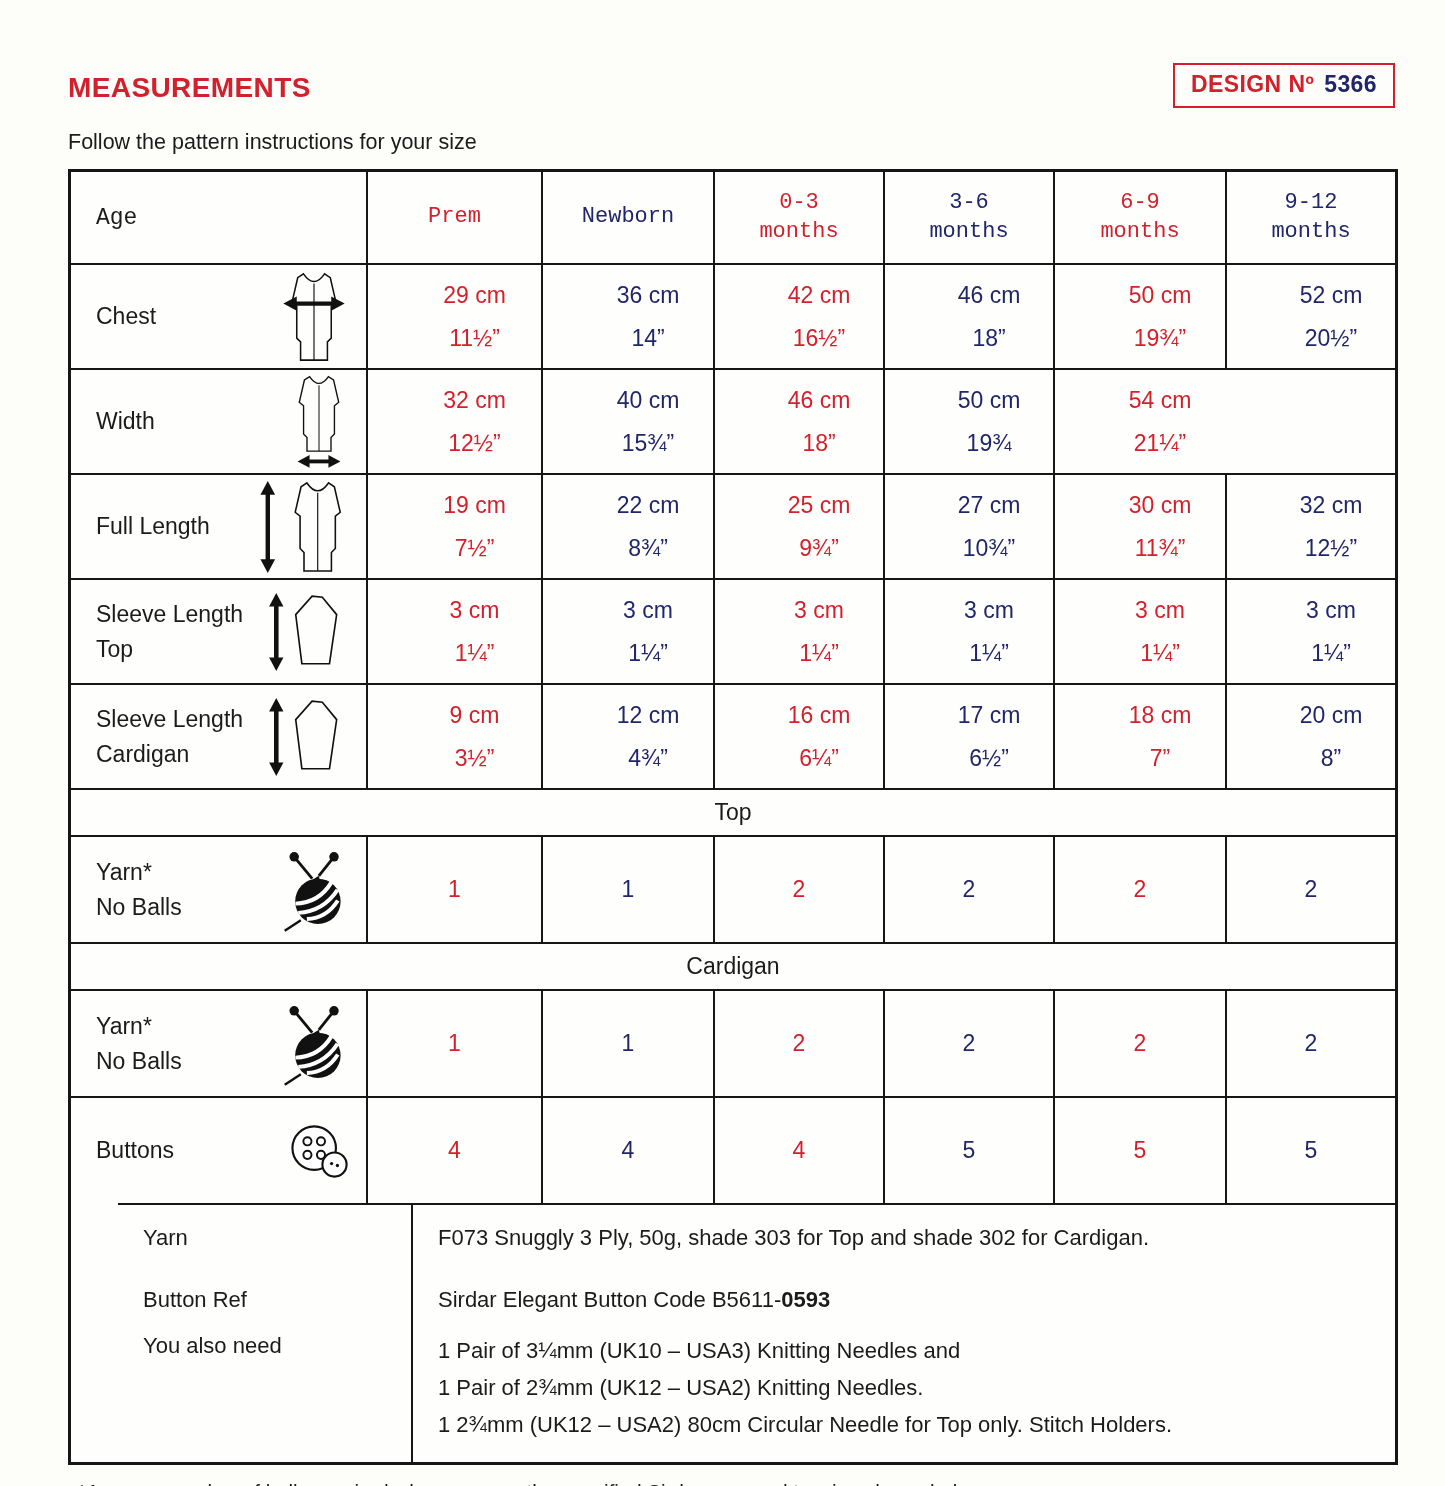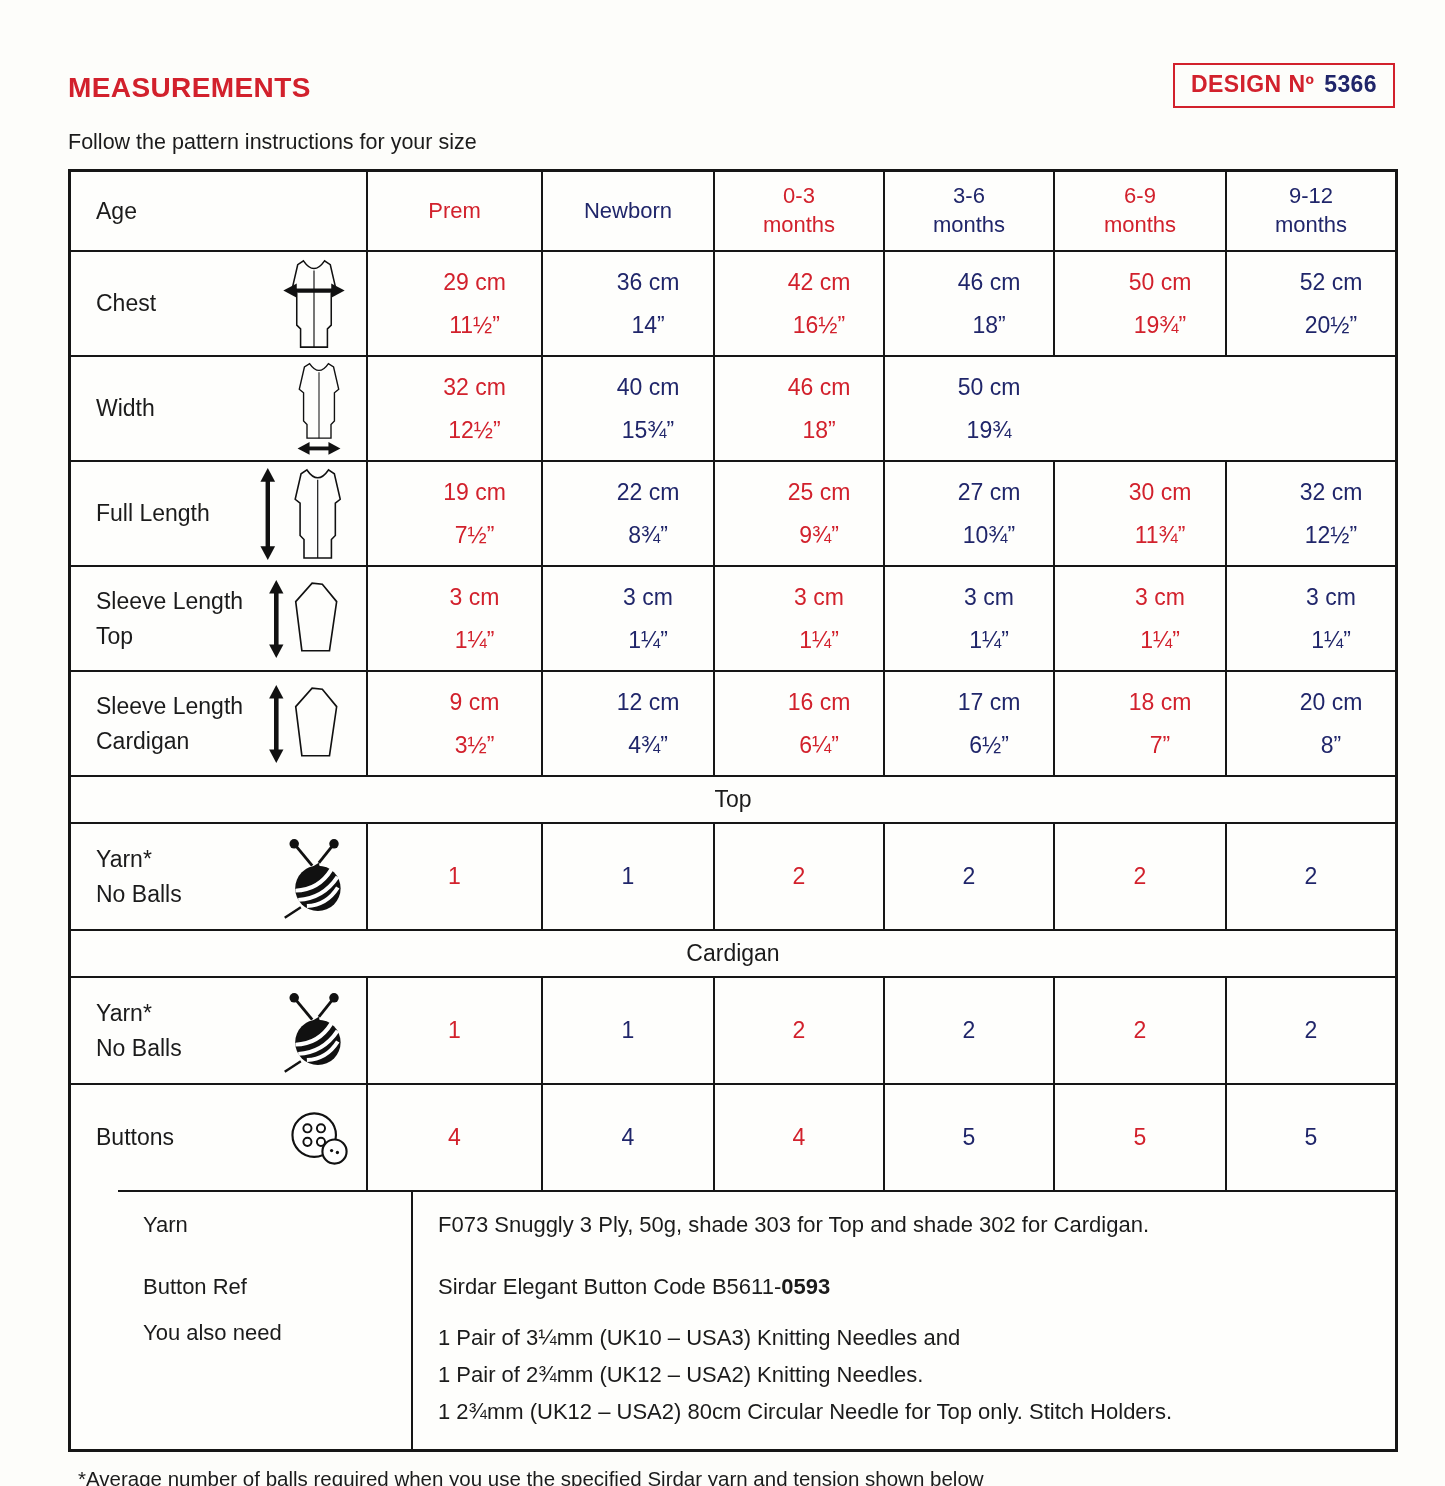--- a/index.html
+++ b/index.html
@@ -13,21 +13,21 @@
   .design-box{
     position:absolute;top:63px;right:50px;border:2.5px solid var(--red,#d2212c);
     padding:6px 16px 8px;font-size:23px;font-weight:bold;letter-spacing:.4px;background:#fdfdfa;
   }
   .design-box .dlab{color:var(--red,#d2212c);margin-right:10px;}
   .design-box .dnum{color:var(--navy,#20266a);}
   .tbl{width:1330px;margin-left:68px;border:3px solid #161616;background:#fefefc;box-sizing:border-box;}
   .tbl > div + div{border-top:2px solid #161616;}
   .trow{display:grid;grid-template-columns:295px 175px 172px 170px 170px 172px 170px;}
   .trow > .cell + .cell{border-left:2px solid #161616;}
-  .hrow{height:78px;}
+  .hrow{height:91px;font-family:Liberation Mono, monospace;}
   .mrow{height:103px;}
   .band{height:45px;display:flex;align-items:center;justify-content:center;font-size:23px;}
   .yrow{height:105px;}
   .brow{height:105px;}
   .cell{box-sizing:border-box;display:flex;align-items:center;justify-content:center;}
   .lcell{justify-content:space-between;padding:0 14px 0 25px;font-size:23px;}
   .agecell{justify-content:flex-start;}
   .ltext{line-height:1.5;}
   .hcell{flex-direction:column;line-height:1.3;font-size:22px;}
   .vcell{flex-direction:column;gap:20px;font-size:23px;line-height:1;padding-left:40px;}
@@ -144,20 +144,24 @@
           <span>15¾”</span>
         </div>
       <div class="cell vcell cr">
           <span>46 cm</span>
           <span>18”</span>
         </div>
       <div class="cell vcell cn">
           <span>50 cm</span>
           <span>19¾</span>
         </div>
+      <div class="cell vcell cr">
+          <span>54 cm</span>
+          <span>21¼”</span>
+        </div>
     </div>
 
     <div class="trow mrow">
       <div class="cell lcell">
         <div class="ltext"><span>Full Length</span></div>
         <svg class="ic" width="96" height="94" viewBox="0 0 98 96">
           <g transform="translate(28 0)">
             <path class="s" d="M24 3 Q35 19 46 3 L52 7 L58 33 L53 37 L53 70 L49 74 L49 93 L21 93 L21 74 L17 70 L17 37 L12 33 L18 7 Z" fill="none" stroke-width="1.6"></path>
             <line x1="35" y1="13" x2="35" y2="93" stroke-width="1.2"></line>
           </g>

